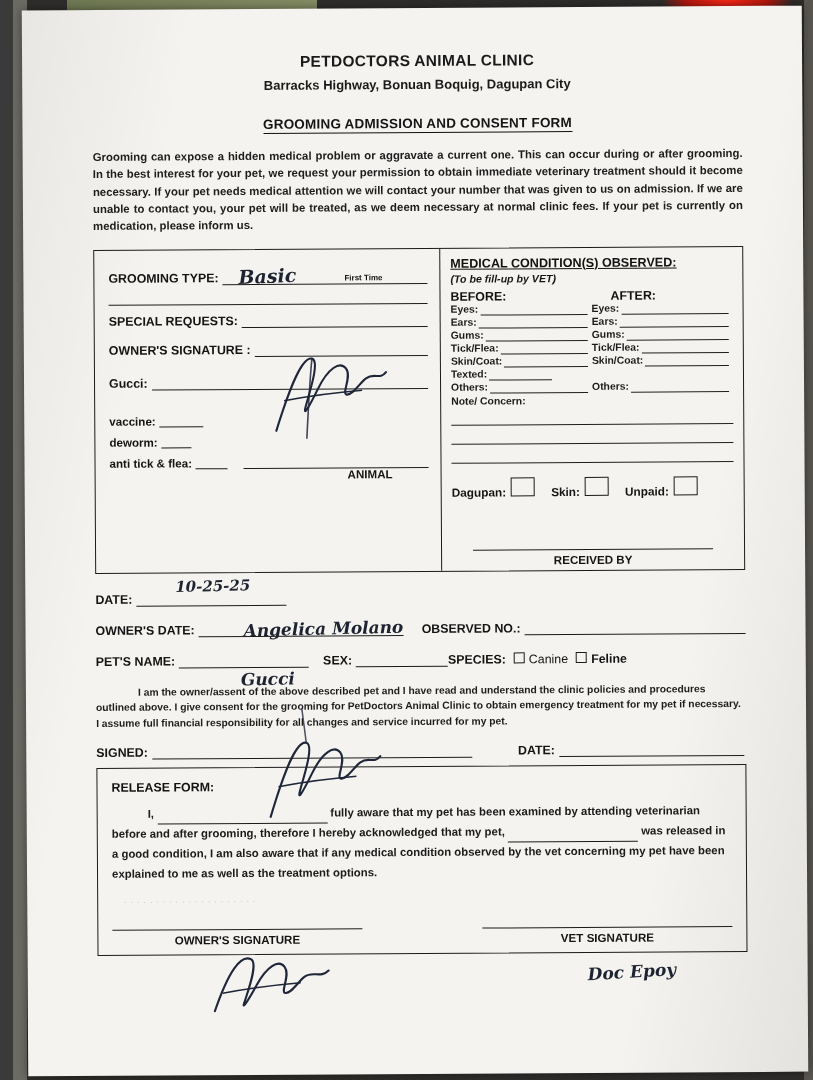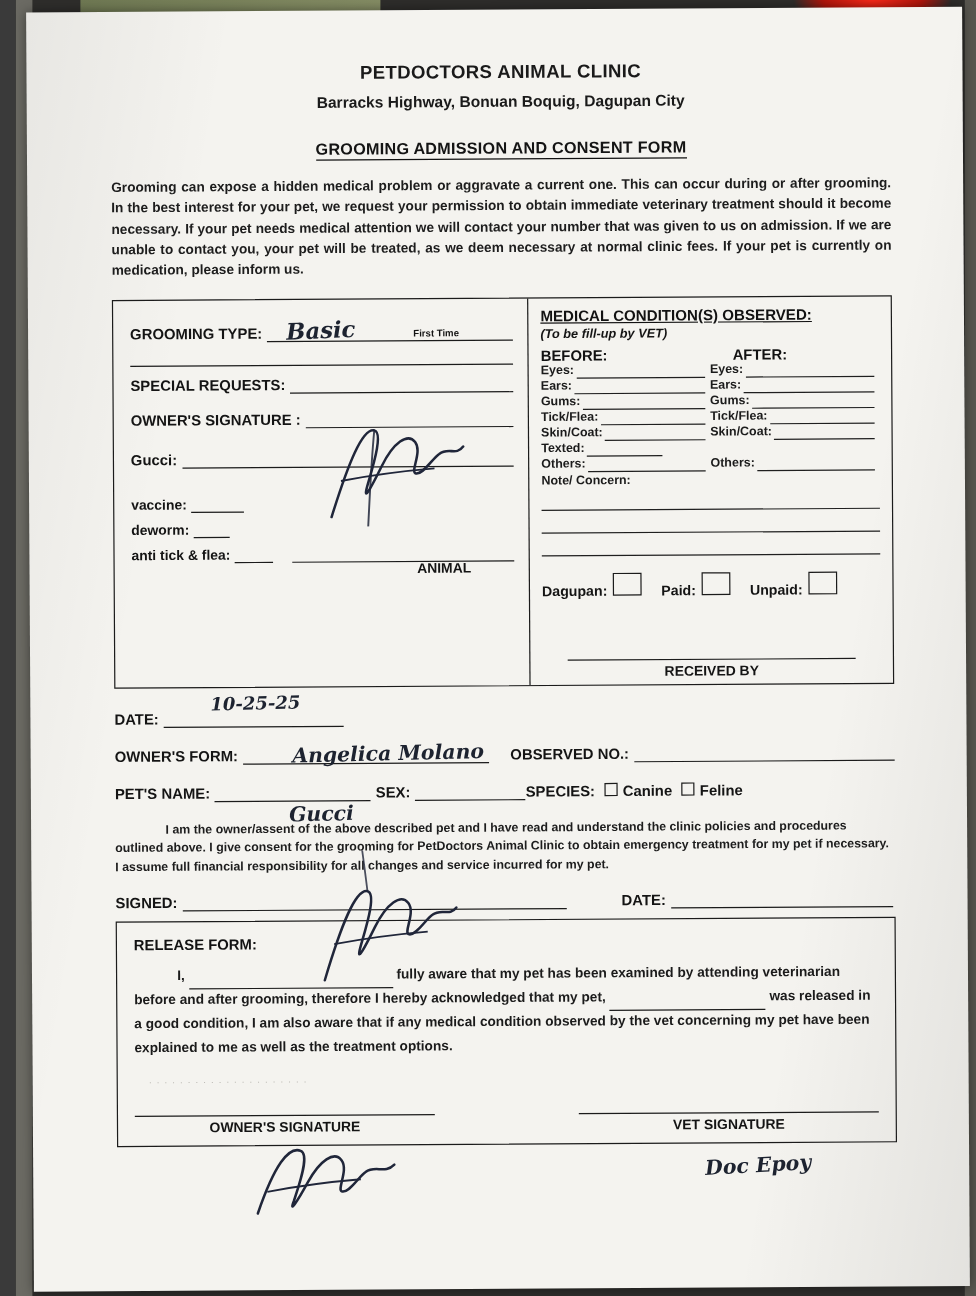--- a/index.html
+++ b/index.html
@@ -448,52 +448,52 @@
               </span>
           </div>
 
           <div class="note-lbl">Note/ Concern:</div>
           <div class="note-line" style="margin-top:6px"></div>
           <div class="note-line" style="margin-top:6px"></div>
           <div class="note-line" style="margin-top:6px"></div>
 
           <div class="checks">
             <span><span>Dagupan:</span><span class="chk"></span></span>
-            <span><span>Paid:</span><span class="chk"></span></span>
+            <span><span>Skin:</span><span class="chk"></span></span>
             <span><span>Unpaid:</span><span class="chk"></span></span>
           </div>
 
           <div class="recv">
             <div class="rl"></div>
             <div class="rt">RECEIVED BY</div>
           </div>
         </div>
       </div>
 
       <div class="mid">
         <div class="mid-row" style="margin-top:12px">
           <span class="lbl">DATE:</span>
           <span class="ln" style="max-width:150px"></span>
           <span style="flex:1"></span>
         </div>
 
         <div class="mid-row">
-          <span class="lbl">OWNER'S FORM:</span>
+          <span class="lbl">OWNER'S DATE:</span>
           <span class="ln" style="max-width:205px"></span>
           <span class="lbl" style="margin-left:18px">OBSERVED NO.:</span>
           <span class="ln"></span>
         </div>
 
         <div class="mid-row">
           <span class="lbl">PET'S NAME:</span>
           <span class="ln" style="max-width:130px"></span>
-          <span class="lbl" style="margin-left:4px">SEX:</span>
+          <span class="lbl" style="margin-left:14px">SEX:</span>
           <span class="ln" style="max-width:92px"></span>
           <span class="lbl" style="">SPECIES:</span>
-          <span class="lbl" style="font-weight:bold"><span class="radio-box"></span><span>Canine</span></span>
+          <span class="lbl" style="font-weight:normal"><span class="radio-box"></span><span>Canine</span></span>
           <span class="lbl"><span class="radio-box"></span><span>Feline</span></span>
         </div>
 
         <div class="consent"><span class="indent"></span><span>I am the owner/assent of the above described pet and I have read and understand the clinic policies and procedures outlined above. I give consent for the grooming for PetDoctors Animal Clinic to obtain emergency treatment for my pet if necessary. I assume full financial responsibility for all changes and service incurred for my pet.</span></div>
 
         <div class="mid-row" style="margin-bottom:6px">
           <span class="lbl">SIGNED:</span>
           <span class="ln" style="max-width:320px"></span>
           <span class="lbl" style="margin-left:46px">DATE:</span>
           <span class="ln" style="max-width:185px"></span>

